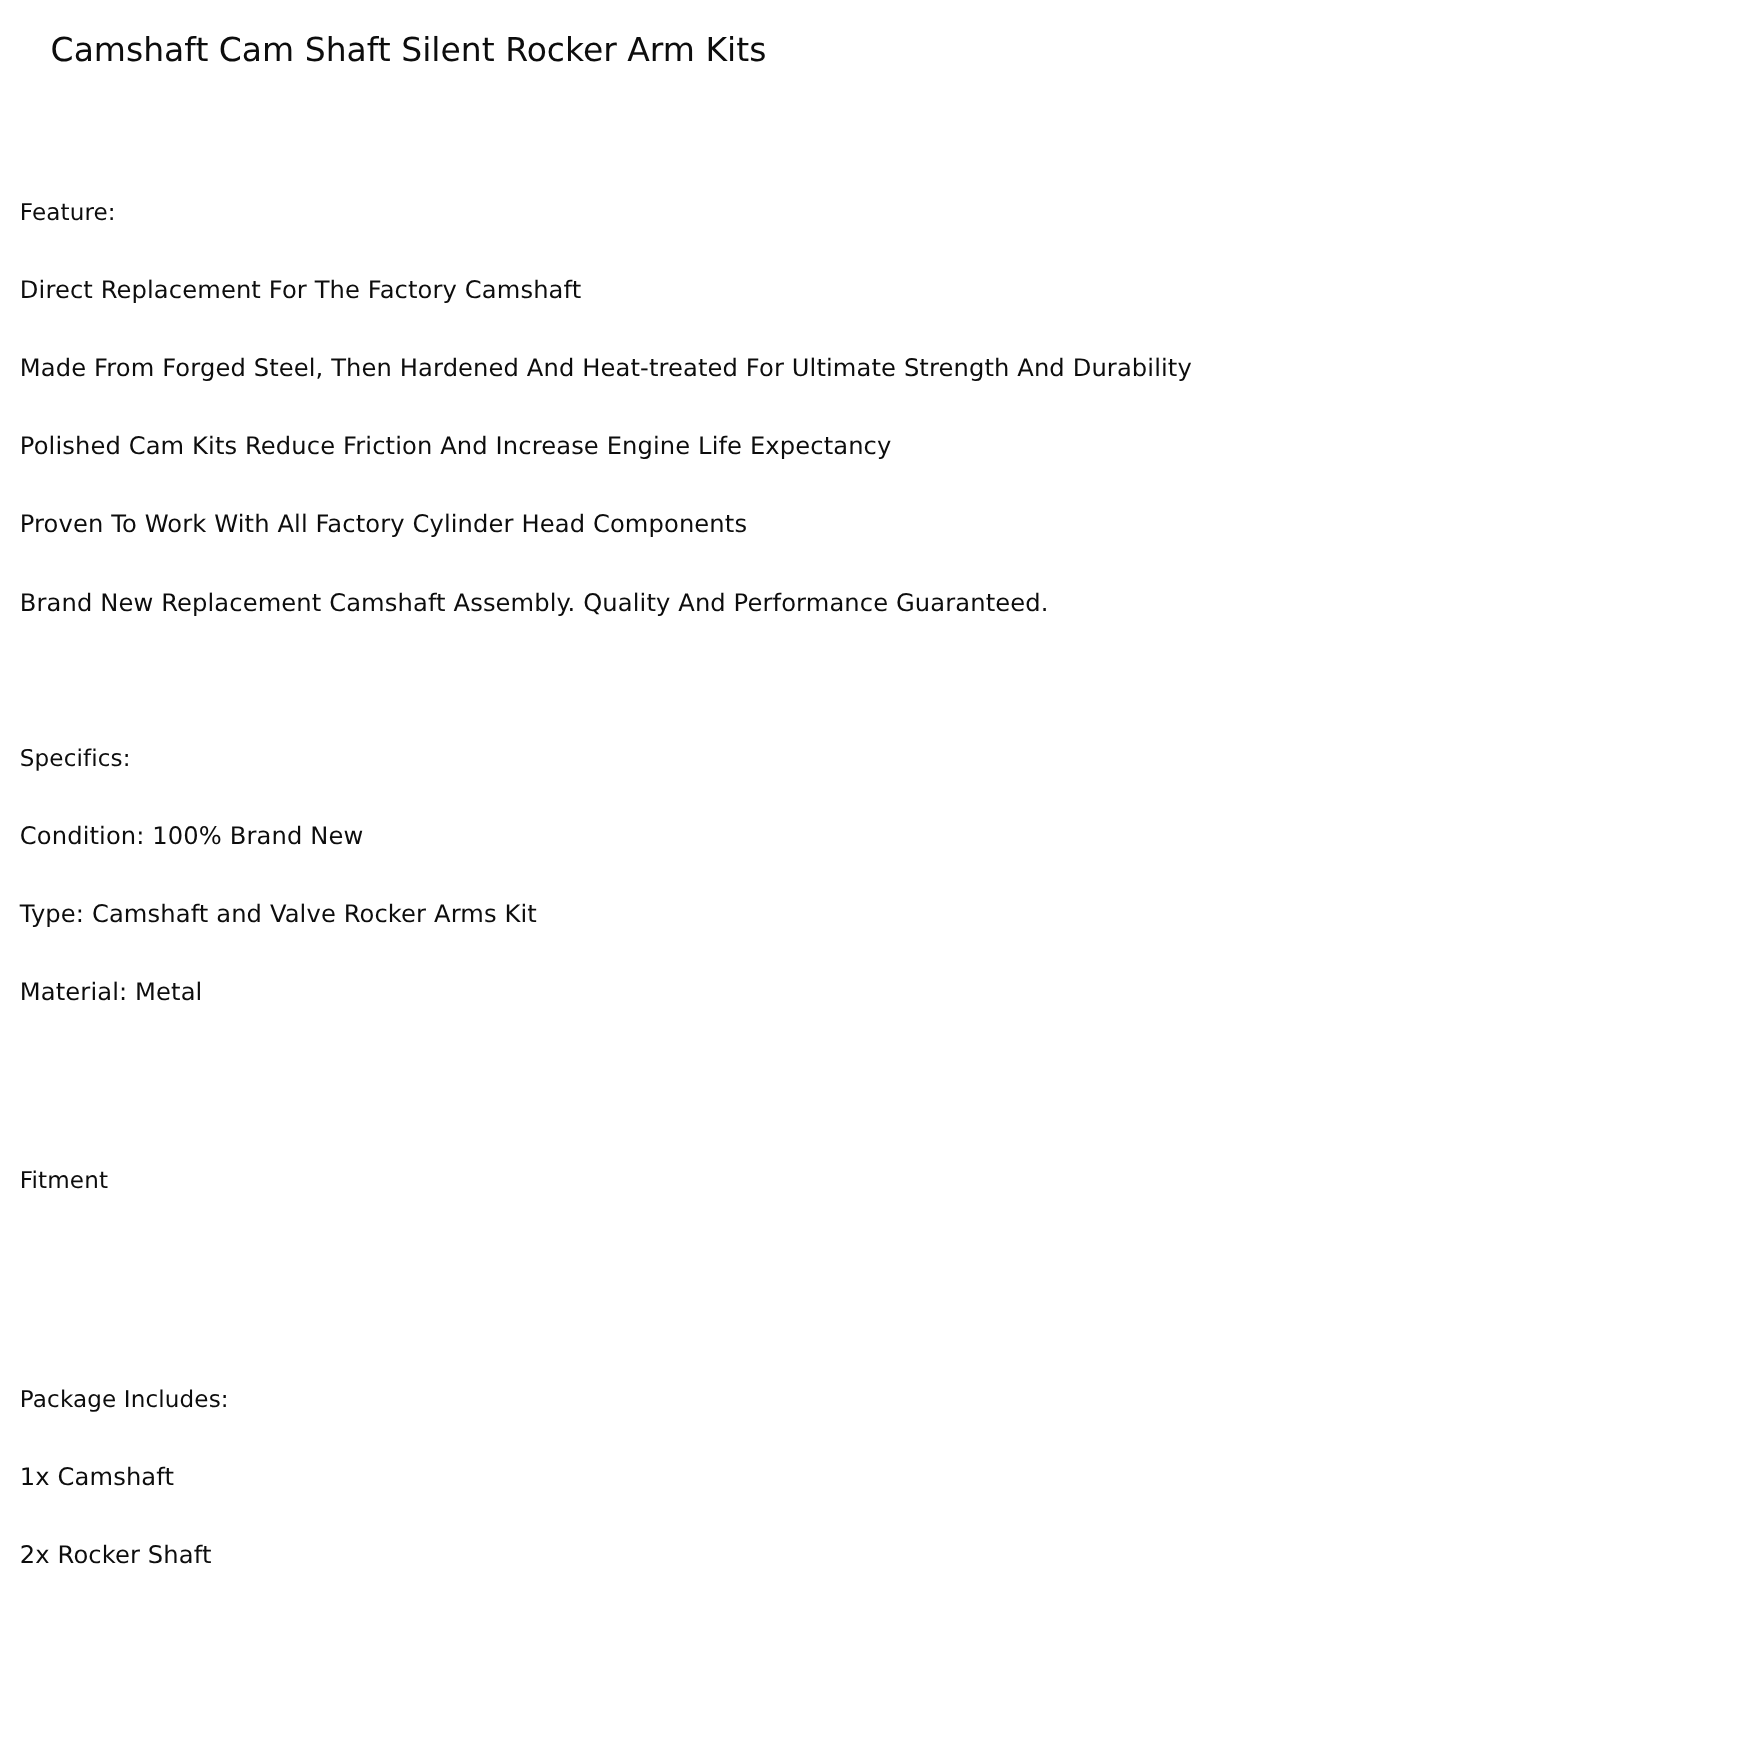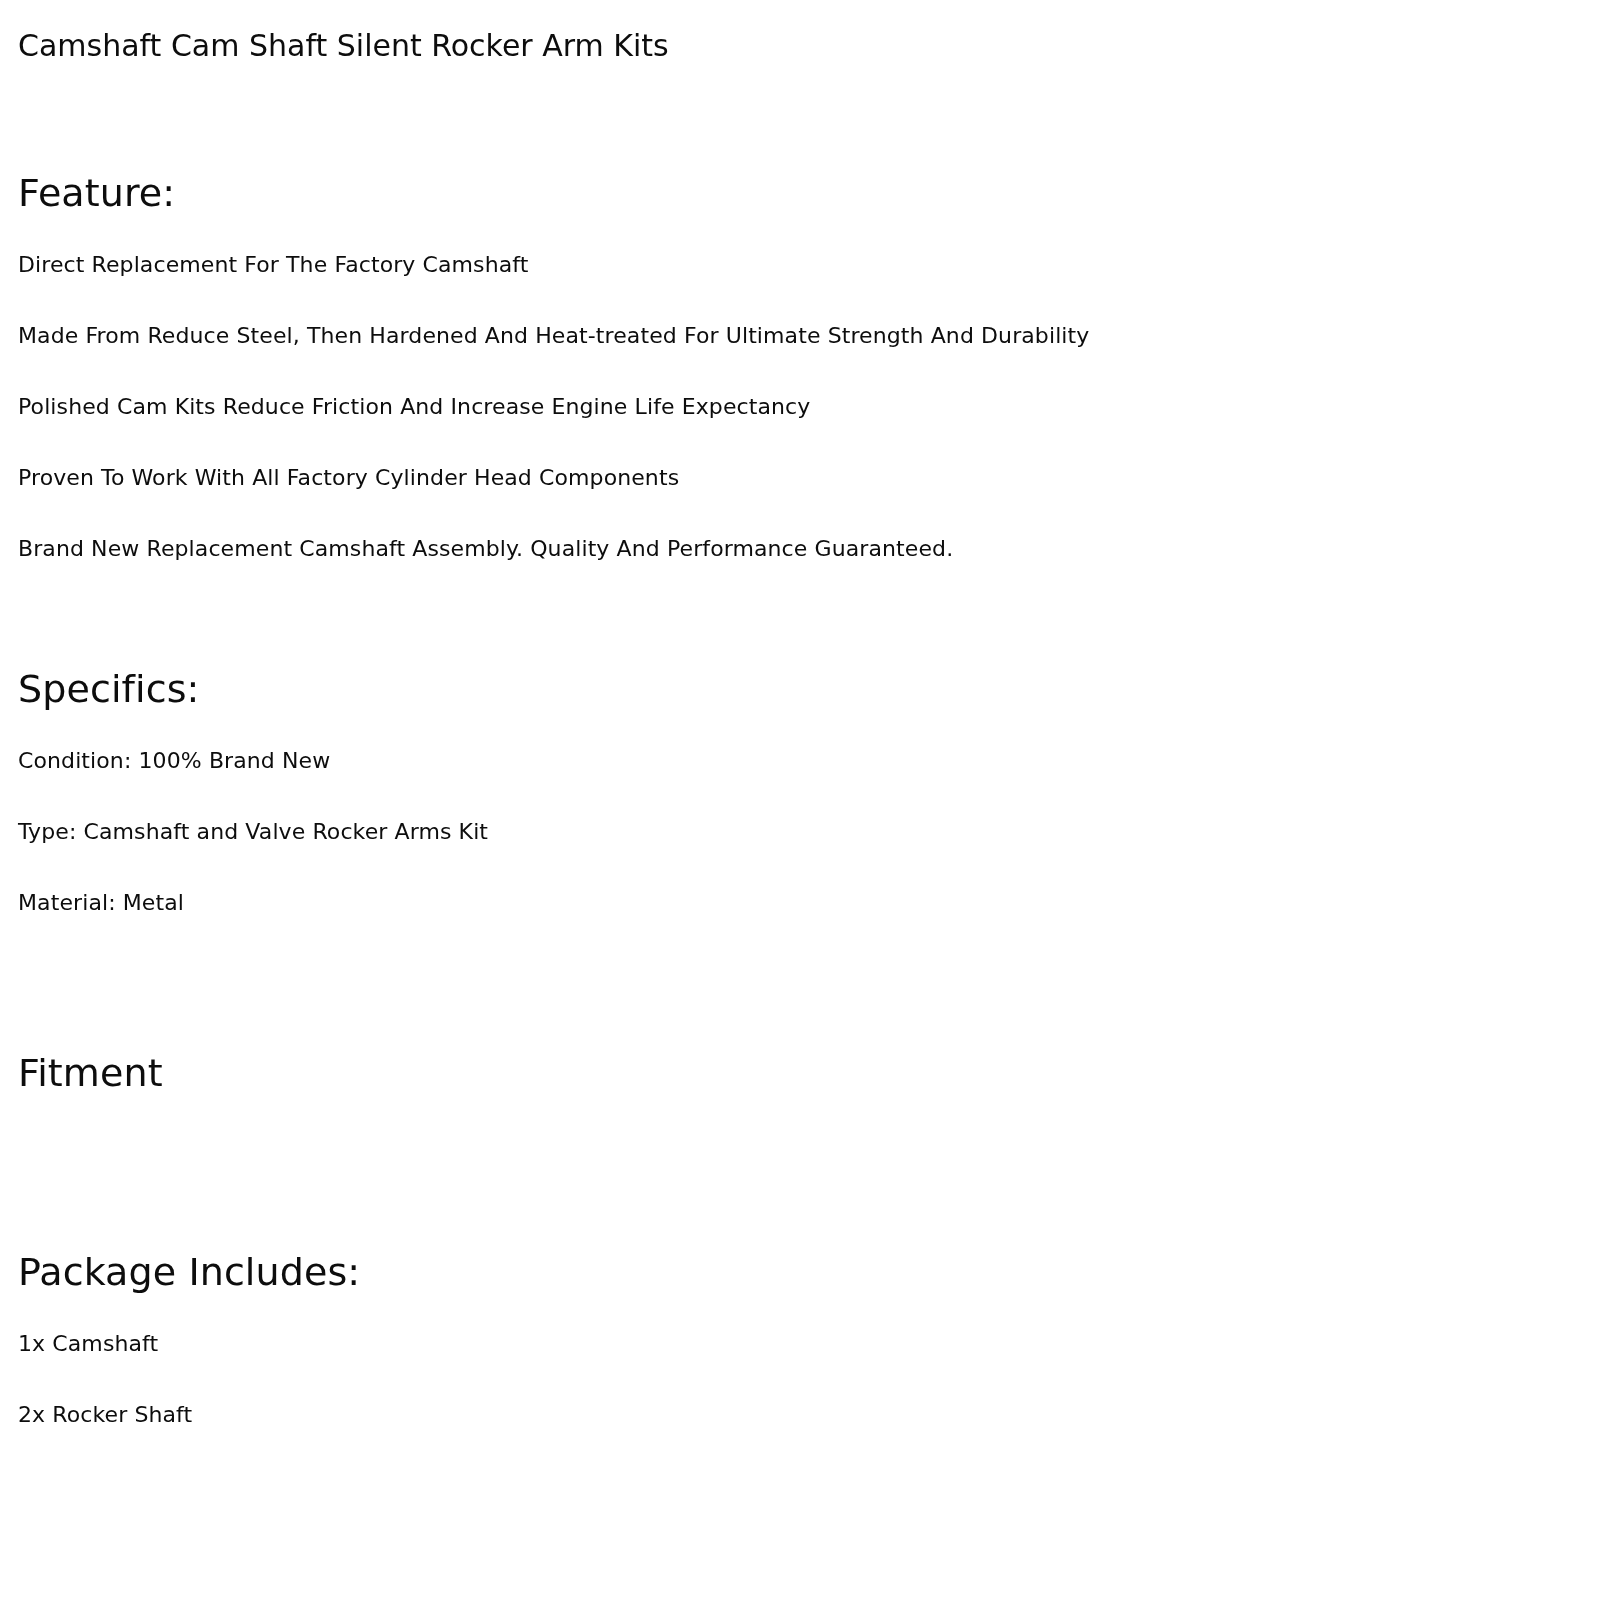--- a/index.html
+++ b/index.html
@@ -25,39 +25,40 @@
     line-height: 71px;
     font-weight: 400;
     letter-spacing: 0.1px;
     white-space: nowrap;
   }
   .title {
     font-size: 30px;
     line-height: 56px;
     font-weight: 400;
     white-space: nowrap;
+    margin-left: 28px;
   }
   .gap-lg { height: 84px; }
   .gap-md { height: 70px; }
   .gap-xl { height: 100px; }
   .gap-xxl { height: 128px; }
-  .section-head { font-size: 38px; line-height: 71px; }
+  .section-head { font-size: 21px; line-height: 71px; }
 </style>
 </head>
 <body>
 
 <div class="page">
 
   <div class="title">Camshaft Cam Shaft Silent Rocker Arm Kits</div>
 
   <div class="gap-lg"></div>
 
   <div class="line section-head">Feature:</div>
   <div class="line">Direct Replacement For The Factory Camshaft</div>
-  <div class="line">Made From Reduce Steel, Then Hardened And Heat-treated For Ultimate Strength And Durability</div>
+  <div class="line">Made From Forged Steel, Then Hardened And Heat-treated For Ultimate Strength And Durability</div>
   <div class="line">Polished Cam Kits Reduce Friction And Increase Engine Life Expectancy</div>
   <div class="line">Proven To Work With All Factory Cylinder Head Components</div>
   <div class="line">Brand New Replacement Camshaft Assembly. Quality And Performance Guaranteed.</div>
 
   <div class="gap-md"></div>
 
   <div class="line section-head">Specifics:</div>
   <div class="line">Condition: 100% Brand New</div>
   <div class="line">Type: Camshaft and Valve Rocker Arms Kit</div>
   <div class="line">Material: Metal</div>

